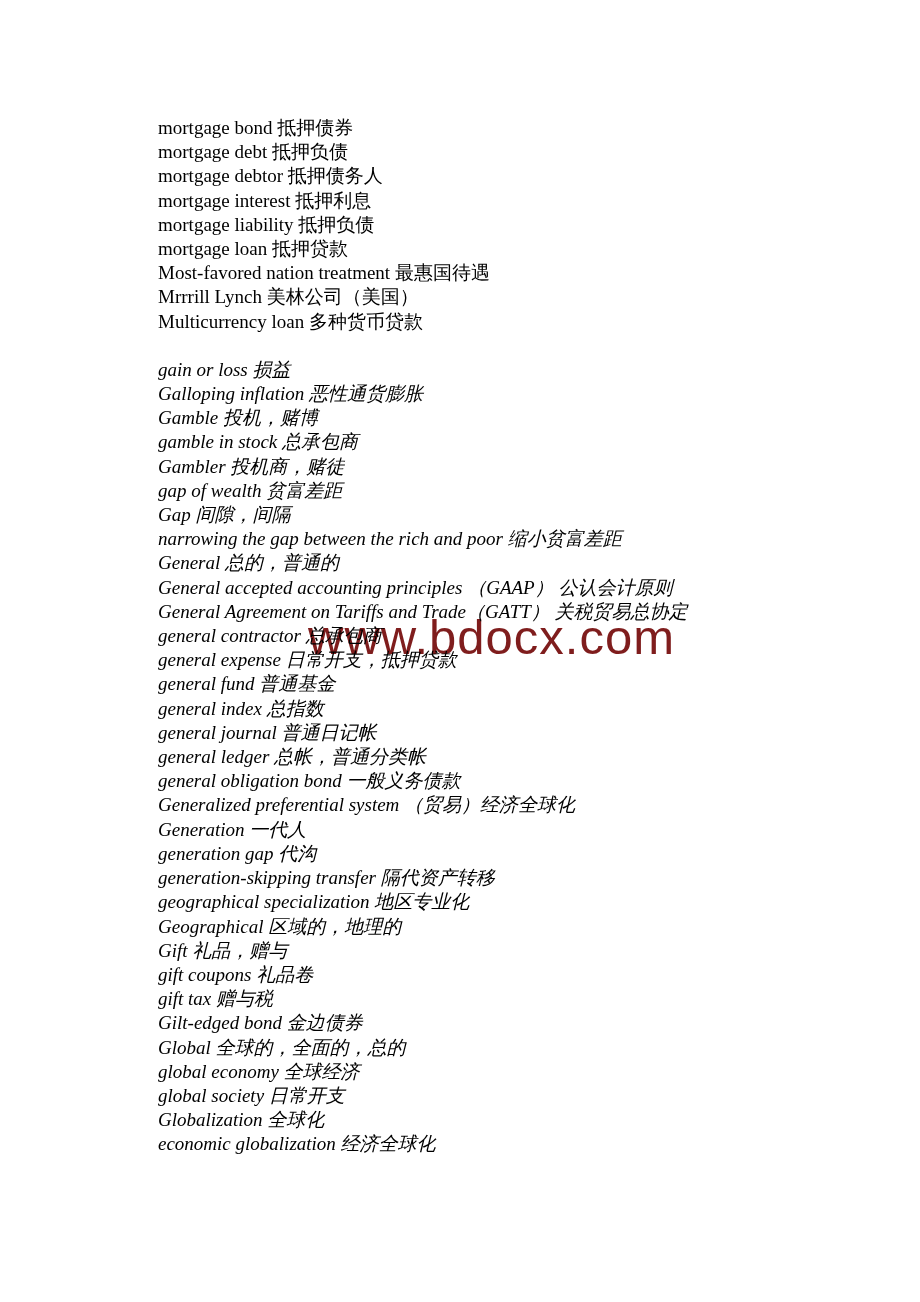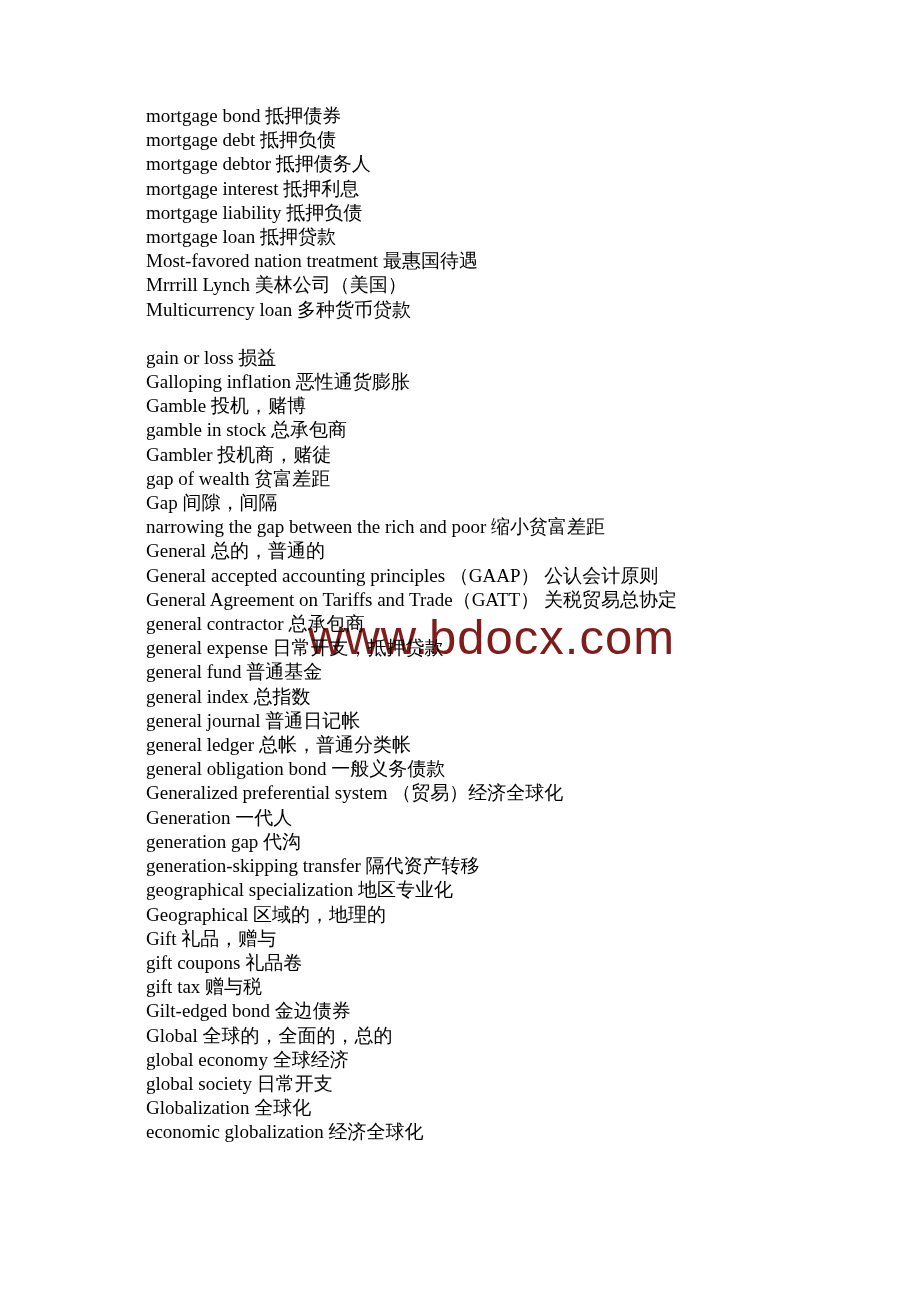--- a/index.html
+++ b/index.html
@@ -46,25 +46,26 @@
 
   #content {
     position: absolute;
     left: 146px;
     top: 104px;
     width: 700px;
     z-index: 2;
   }
 
   .block {
-    margin: 0;
+    margin: 12px;
     padding: 0;
   }
   .block + .block {
     margin-top: 24px;
+    font-style: italic;
   }
 
   .entry {
     font-size: 19px;
     line-height: 24.2px;
     white-space: nowrap;
     margin: 0;
     padding: 0;
   }
 </style>

